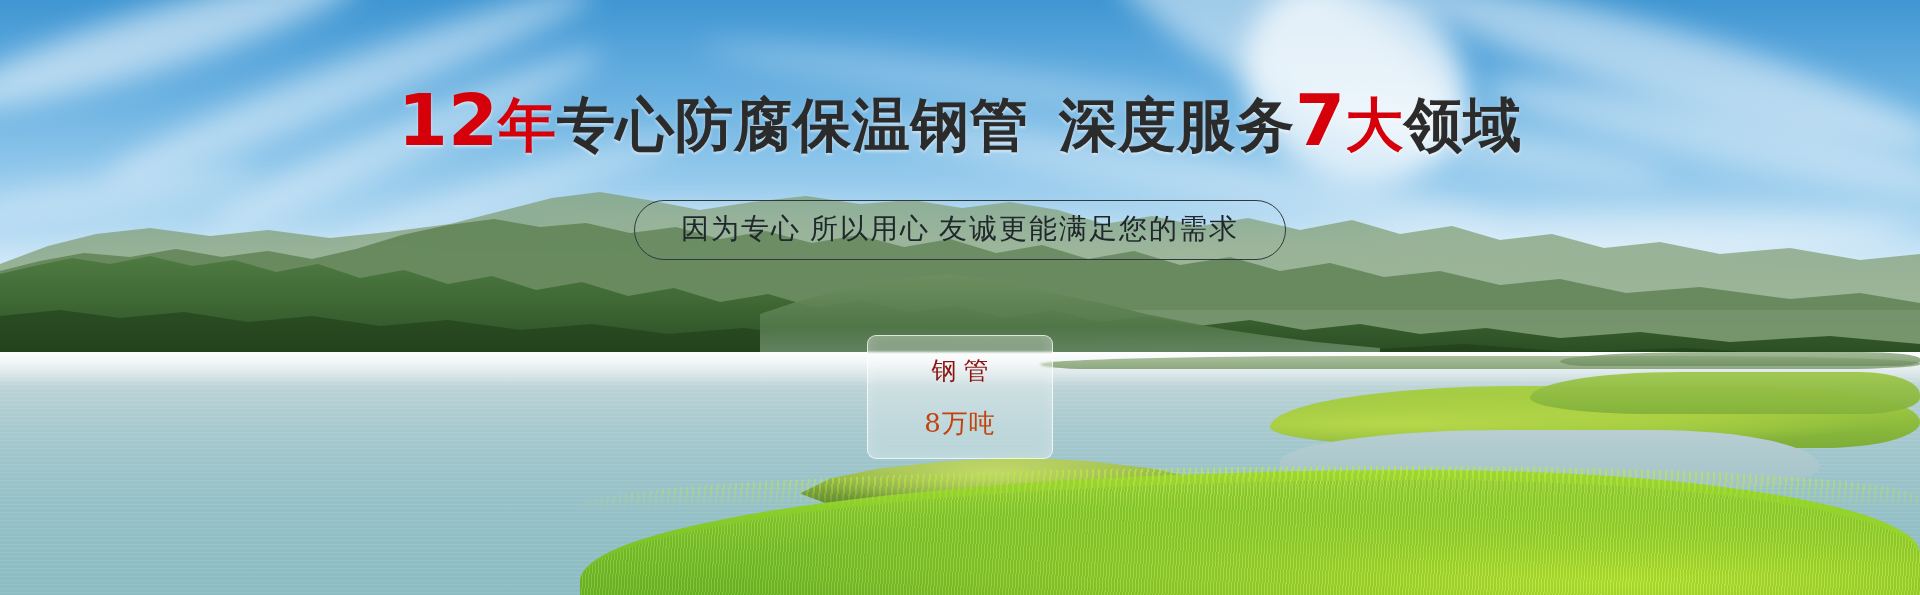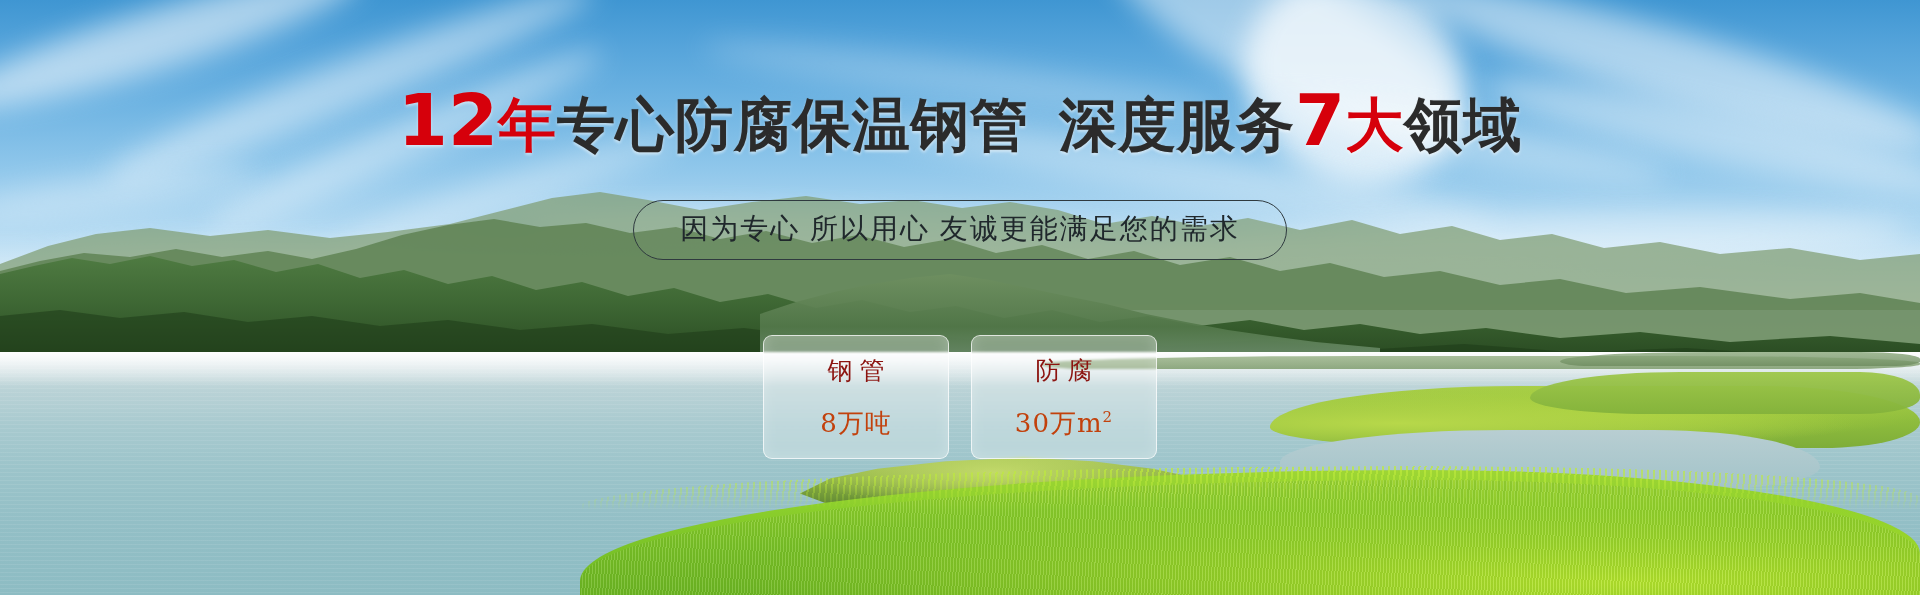--- a/index.html
+++ b/index.html
@@ -179,21 +179,21 @@
     display:flex; justify-content:center;
   }
   .subtitle{
     border:1.6px solid #2f3a3f;
     border-radius:30px;
     padding:9px 46px 11px;
     font-size:28px;
     color:#20282c;
     letter-spacing:2px;
     white-space:nowrap;
-    font-family:Liberation Sans, sans-serif;
+    font-family:Liberation Serif, serif;
     background:rgba(255,255,255,.04);
   }
 
   
   .cards{
     position:absolute; left:0; top:335px; width:1920px;
     display:flex; justify-content:center; align-items:flex-start;
     gap:22px;
   }
   .card{
@@ -323,23 +323,17 @@
 
   <div class="cards">
 
     <div class="card">
       <div class="card-title">钢管</div>
       <div class="card-value">
         <span>8万吨</span>
       </div>
     </div>
 
-    <div class="card">
-      <div class="card-title">防腐</div>
-      <div class="card-value">
-        <span>30万m</span><sup>2</sup>
-      </div>
-    </div>
 
 
   </div>
 
 </div>
 
 </body></html>

